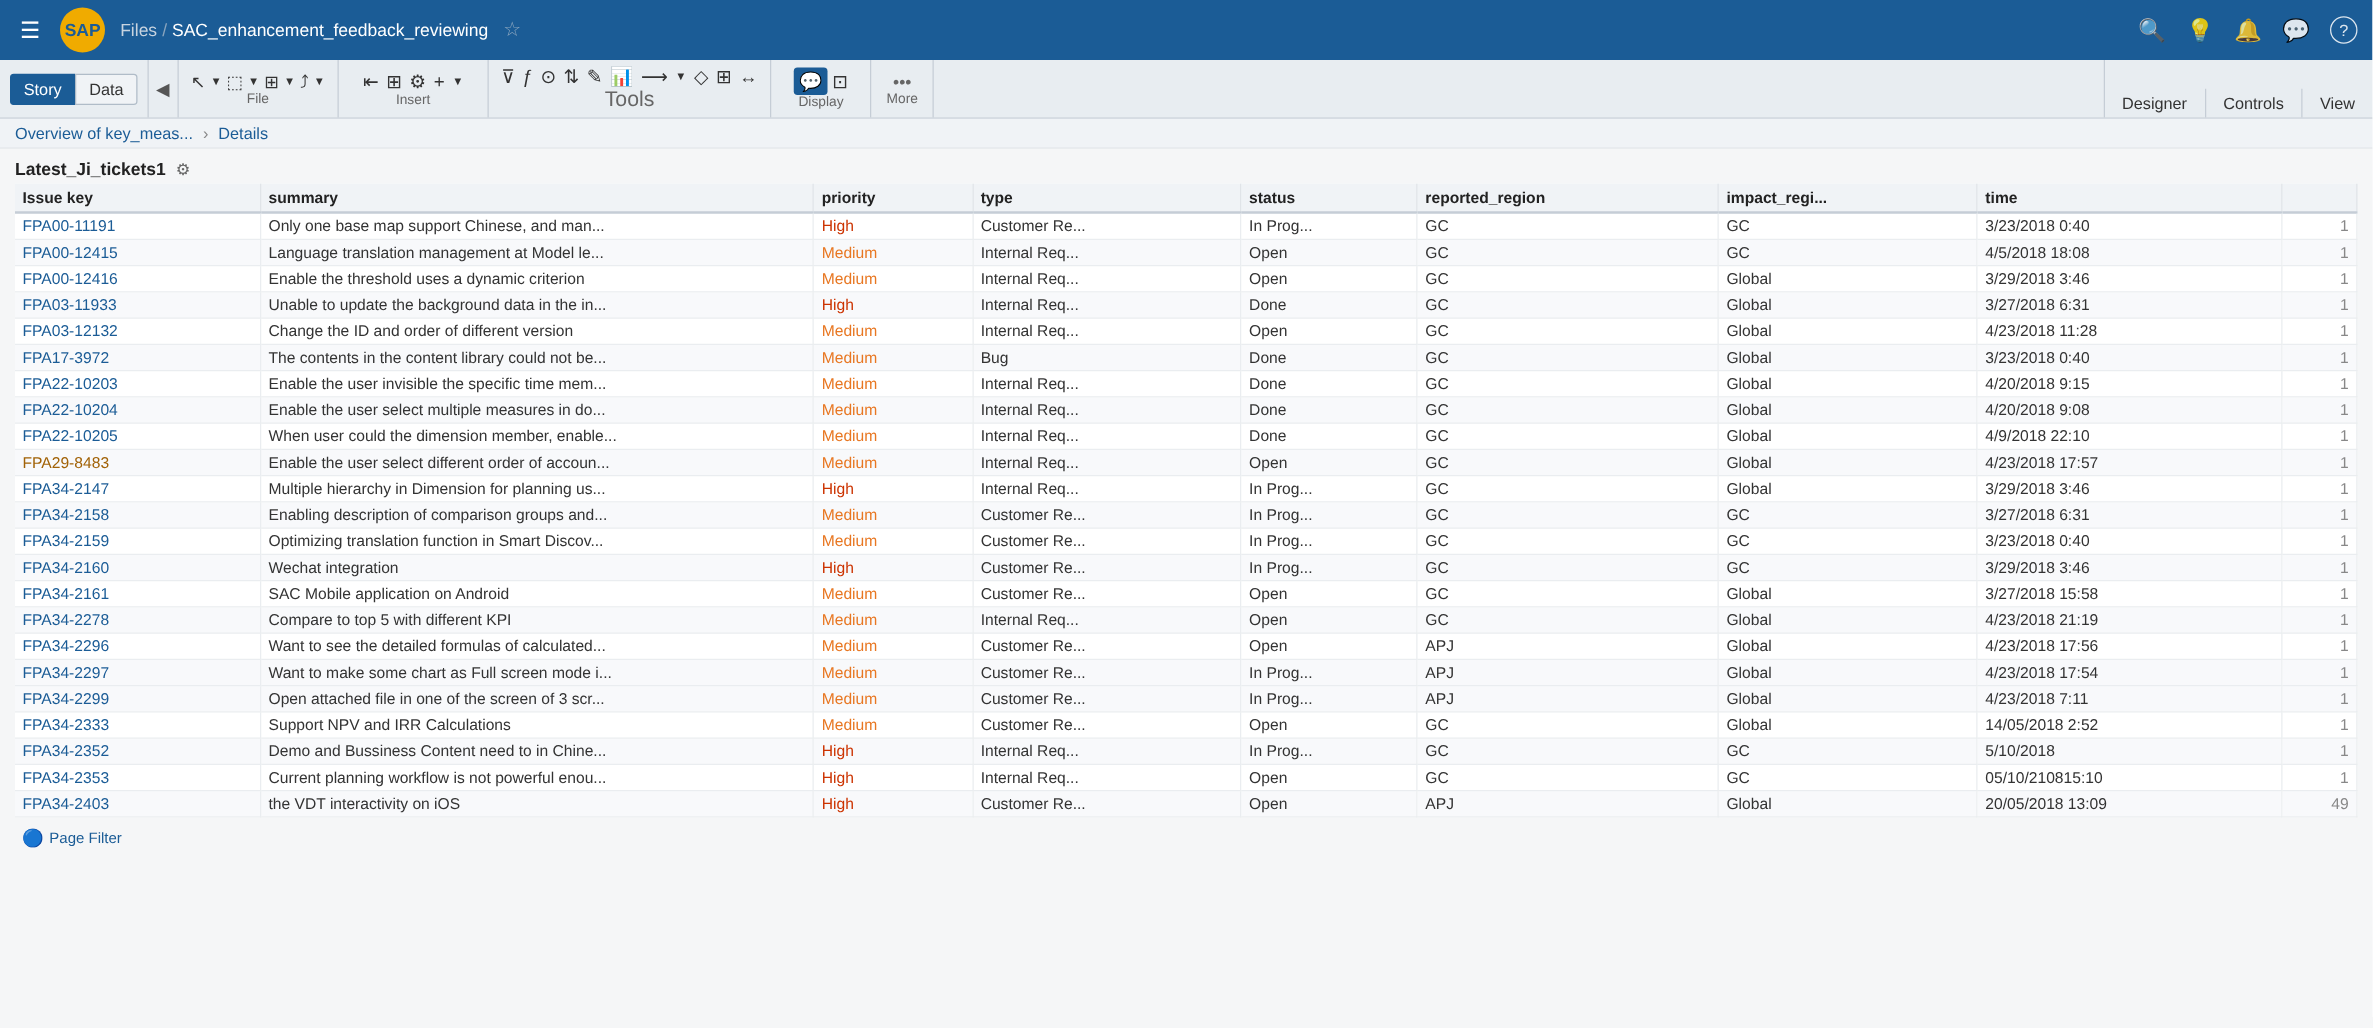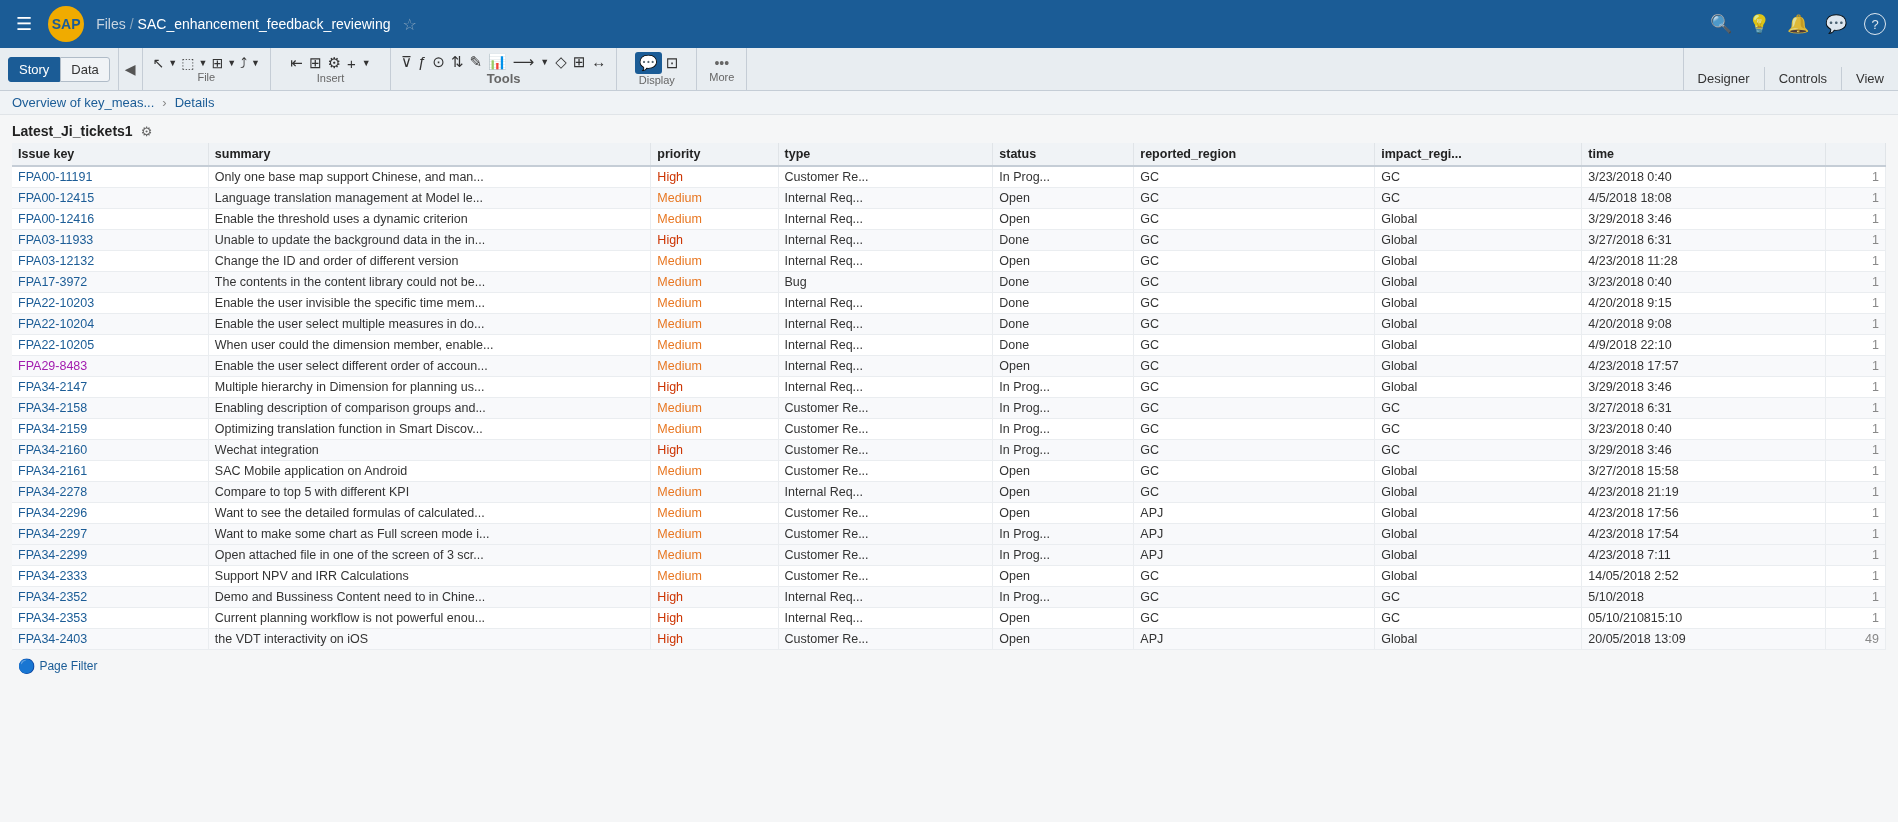--- a/index.html
+++ b/index.html
@@ -192,21 +192,21 @@
       <span style="font-size:15px;cursor:pointer;">⊙</span>
       <span style="font-size:15px;cursor:pointer;">⇅</span>
       <span style="font-size:15px;cursor:pointer;">✎</span>
       <span style="font-size:15px;cursor:pointer;">📊</span>
       <span style="font-size:15px;cursor:pointer;">⟶</span>
       <span style="font-size:9px;cursor:pointer;">▼</span>
       <span style="font-size:15px;cursor:pointer;">◇</span>
       <span style="font-size:15px;cursor:pointer;">⊞</span>
       <span style="font-size:15px;cursor:pointer;">↔</span>
     </div>
-    <span style="font-size:13px;color:#666;font-weight:bold;">Tools</span>
+    <span style="font-size:17px;color:#666;">Tools</span>
   </div>
 
   <div style="display:flex;flex-direction:column;align-items:center;justify-content:center;padding:4px 10px;border-right:1px solid #c5cdd6;min-width:80px;">
     <div style="display:flex;align-items:center;gap:4px;">
       <span style="font-size:15px;cursor:pointer;background:#1b5c96;color:white;padding:2px 4px;border-radius:3px;">💬</span>
       <span style="font-size:15px;cursor:pointer;">⊡</span>
     </div>
     <span style="font-size:11px;color:#666;">Display</span>
   </div>
 
@@ -345,21 +345,21 @@
           <td>When user could the dimension member, enable...</td>
           <td style="color: rgb(232, 119, 34);">Medium</td>
           <td>Internal Req...</td>
           <td>Done</td>
           <td>GC</td>
           <td>Global</td>
           <td>4/9/2018 22:10</td>
           <td>1</td>
         </tr>
         <tr style="background: rgb(248, 249, 251);">
-          <td style="color: #a21caf; cursor: pointer;">FPA29-8483</td>
+          <td style="color: #a16207; cursor: pointer;">FPA29-8483</td>
           <td>Enable the user select different order of accoun...</td>
           <td style="color: rgb(232, 119, 34);">Medium</td>
           <td>Internal Req...</td>
           <td>Open</td>
           <td>GC</td>
           <td>Global</td>
           <td>4/23/2018 17:57</td>
           <td>1</td>
         </tr>
         <tr style="background: white;">

